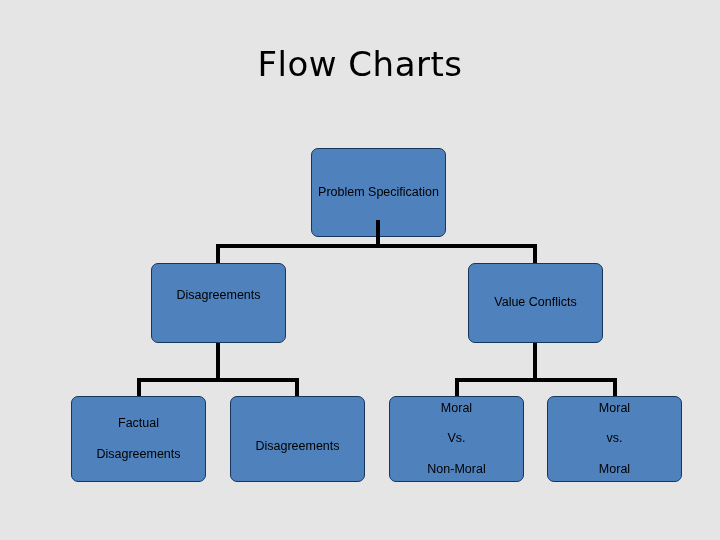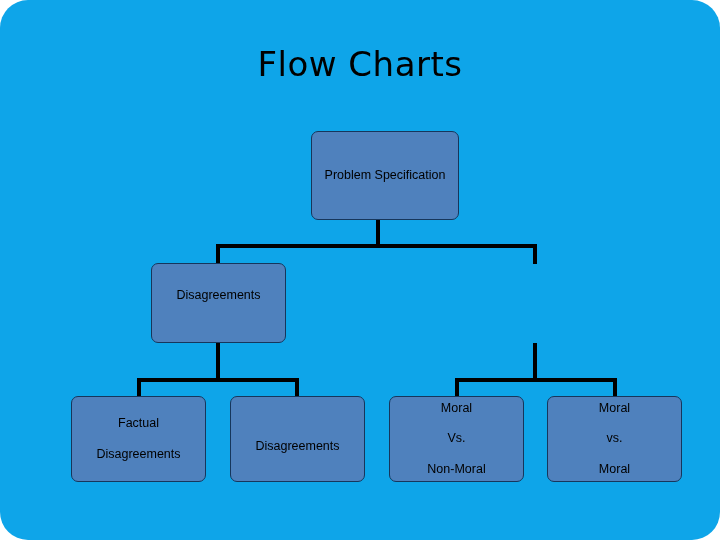--- a/index.html
+++ b/index.html
@@ -11,22 +11,21 @@
     width: 720px;
     height: 540px;
     font-family: "Liberation Sans", sans-serif;
     color: #000000;
     overflow: hidden;
   }
   #slide {
     position: relative;
     width: 720px;
     height: 540px;
-    background: #0ea5e9;
-    border-radius: 28px;
+    background: #e5e5e5;
   }
   #title {
     position: absolute;
     left: 0;
     top: 44px;
     width: 720px;
     text-align: center;
     font-family: "DejaVu Sans", sans-serif;
     font-size: 34px;
     font-weight: 400;
@@ -59,35 +58,38 @@
   .v { width: 4px; }
   .h { height: 4px; }
 </style>
 </head>
 <body>
 
 <div id="slide">
 
   <div id="title">Flow Charts</div>
 
-  <div class="node" style="left:311px; top:131px; width:148px; height:89px;">
+  <div class="node" style="left:311px; top:148px; width:135px; height:89px;">
     <span>Problem Specification</span>
   </div>
 
   <div class="connector v" style="left:376px; top:220px; width:4px; height:26px;"></div>
   <div class="connector h" style="left:216px; top:244px; width:321px; height:4px;"></div>
   <div class="connector v" style="left:216px; top:244px; width:4px; height:20px;"></div>
   <div class="connector v" style="left:533px; top:244px; width:4px; height:20px;"></div>
 
   <div class="node" style="left:151px; top:263px; width:135px; height:80px;">
     <span>
       <span>Disagreements</span><br>
     </span>
   </div>
 
+  <div class="node" style="left:468px; top:263px; width:135px; height:80px;">
+    <span>Value Conflicts</span>
+  </div>
 
   <div class="connector v" style="left:216px; top:343px; width:4px; height:37px;"></div>
   <div class="connector h" style="left:137px; top:378px; width:162px; height:4px;"></div>
   <div class="connector v" style="left:137px; top:378px; width:4px; height:20px;"></div>
   <div class="connector v" style="left:295px; top:378px; width:4px; height:20px;"></div>
 
   <div class="connector v" style="left:533px; top:343px; width:4px; height:37px;"></div>
   <div class="connector h" style="left:455px; top:378px; width:162px; height:4px;"></div>
   <div class="connector v" style="left:455px; top:378px; width:4px; height:20px;"></div>
   <div class="connector v" style="left:613px; top:378px; width:4px; height:20px;"></div>

